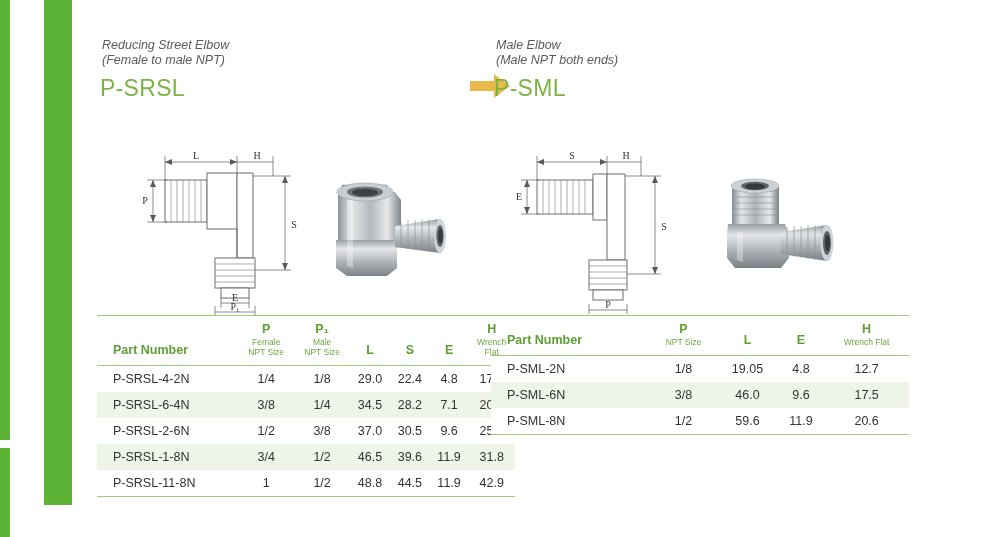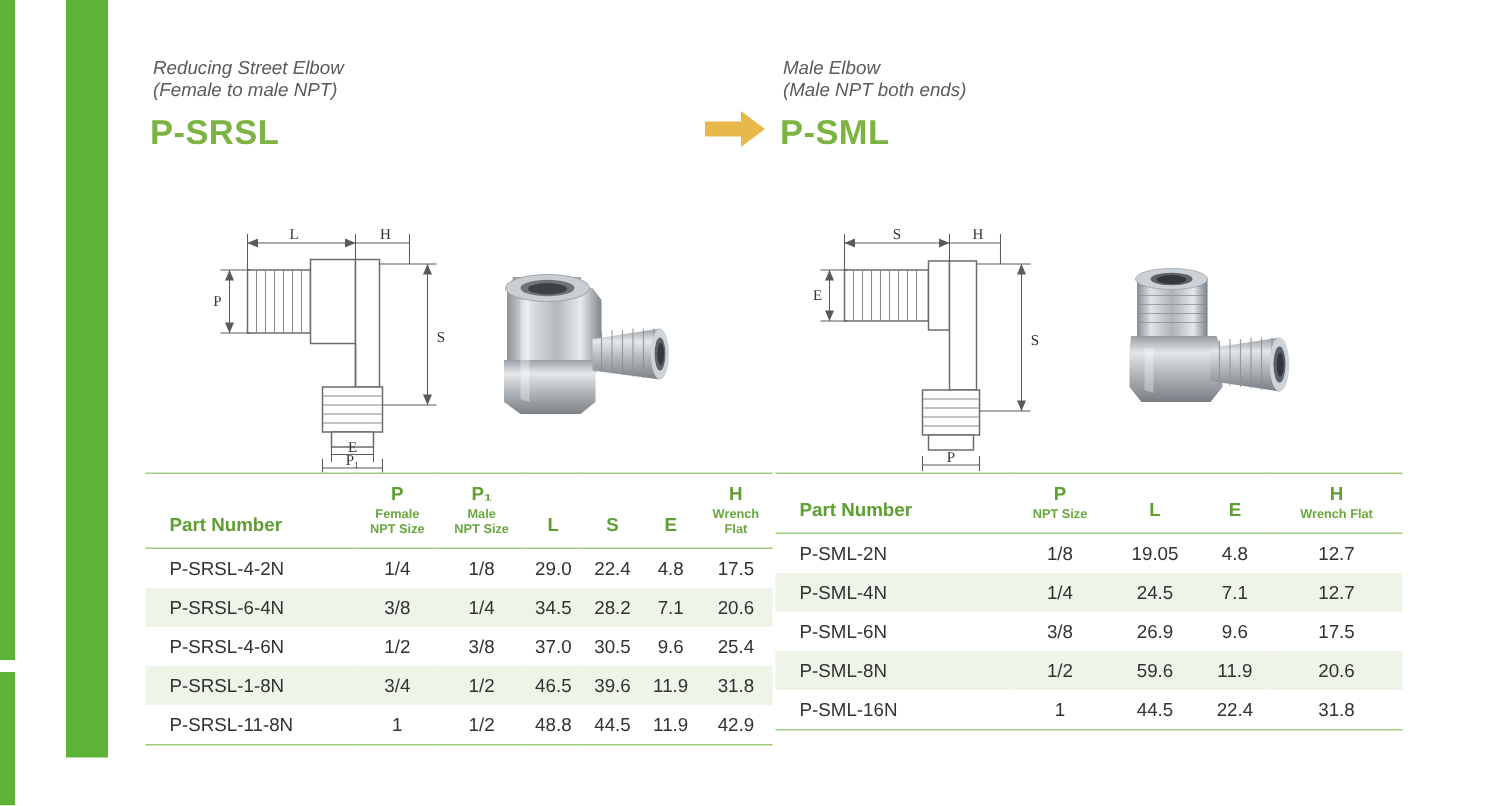--- a/index.html
+++ b/index.html
@@ -39,39 +39,39 @@
     background: #5cb335;
   }
 
   
   .panel {
     position: absolute;
     top: 0;
     height: 537px;
   }
   .panel.left { left: 95px; width: 420px; }
-  .panel.right { left: 515px; width: 420px; }
+  .panel.right { left: 489px; width: 420px; }
 
   .head-sub {
     font-size: 12.5px;
     line-height: 15px;
     color: #5b5b5b;
     font-style: italic;
     position: absolute;
     top: 38px;
     left: 7px;
   }
   .head-sub .l2 { display: block; }
 
   .head-title {
     position: absolute;
     top: 75px;
     left: 5px;
     font-size: 23px;
-    font-weight: bold;
+    font-weight: normal;
     color: #7cb342;
     letter-spacing: 0.3px;
   }
 
   
   .arrow {
     position: absolute;
     left: 468px;
     top: 72px;
     width: 44px;
@@ -104,21 +104,21 @@
     padding: 7px 2px 8px 2px;
     text-align: center;
     vertical-align: bottom;
     border-top: 1px solid #9ecb7c;
     border-bottom: 1px solid #9ecb7c;
     line-height: 13px;
   }
   .spec-table thead th .sub {
     display: block;
     font-size: 8.5px;
-    font-weight: bold;
+    font-weight: normal;
     color: #6aa83f;
     line-height: 10px;
     margin-top: 1px;
   }
   .spec-table thead th.partcol { text-align: left; padding-left: 16px; }
   .spec-table tbody td {
     padding: 6px 2px;
     text-align: center;
     font-size: 12.5px;
     color: #333;
@@ -297,21 +297,21 @@
         <tr>
           <td class="partcol">P-SRSL-6-4N</td>
           <td>3/8</td>
           <td>1/4</td>
           <td>34.5</td>
           <td>28.2</td>
           <td>7.1</td>
           <td>20.6</td>
         </tr>
         <tr>
-          <td class="partcol">P-SRSL-4-6N</td>
+          <td class="partcol">P-SRSL-2-6N</td>
           <td>1/2</td>
           <td>3/8</td>
           <td>37.0</td>
           <td>30.5</td>
           <td>9.6</td>
           <td>25.4</td>
         </tr>
         <tr>
           <td class="partcol">P-SRSL-1-8N</td>
           <td>3/4</td>
@@ -476,44 +476,30 @@
       </thead>
       <tbody>
         <tr>
           <td class="partcol">P-SML-2N</td>
           <td>1/8</td>
           <td>19.05</td>
           <td>4.8</td>
           <td>12.7</td>
         </tr>
         <tr>
-          <td class="partcol">P-SML-4N</td>
-          <td>1/4</td>
-          <td>24.5</td>
-          <td>7.1</td>
-          <td>12.7</td>
-        </tr>
-        <tr>
           <td class="partcol">P-SML-6N</td>
           <td>3/8</td>
-          <td>26.9</td>
+          <td>46.0</td>
           <td>9.6</td>
           <td>17.5</td>
         </tr>
         <tr>
           <td class="partcol">P-SML-8N</td>
           <td>1/2</td>
           <td>59.6</td>
           <td>11.9</td>
           <td>20.6</td>
         </tr>
-        <tr>
-          <td class="partcol">P-SML-16N</td>
-          <td>1</td>
-          <td>44.5</td>
-          <td>22.4</td>
-          <td>31.8</td>
-        </tr>
       </tbody>
     </table>
   </div>
 
 </div>
 
 </body></html>

